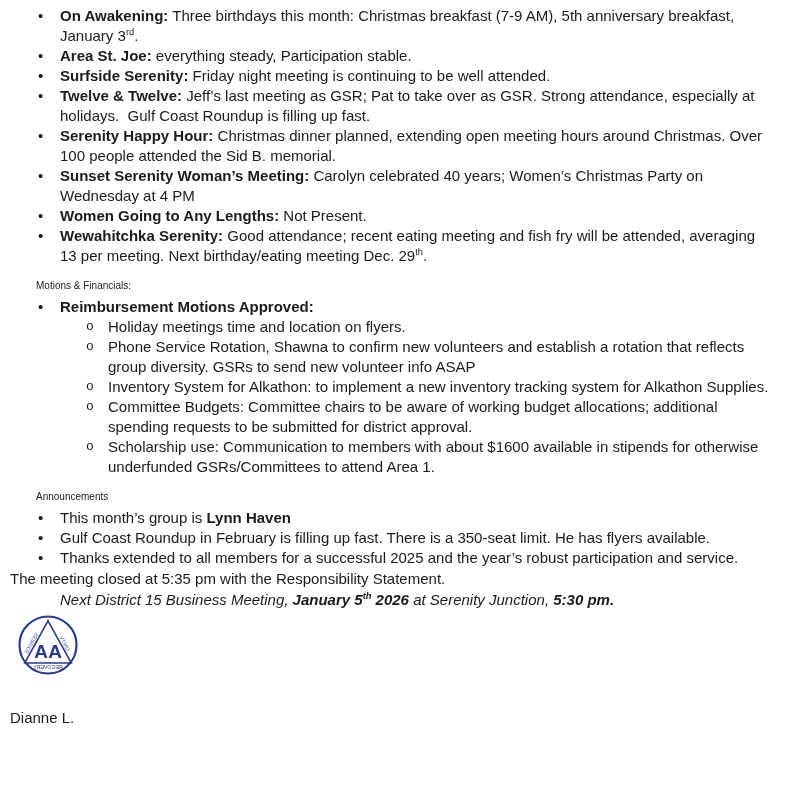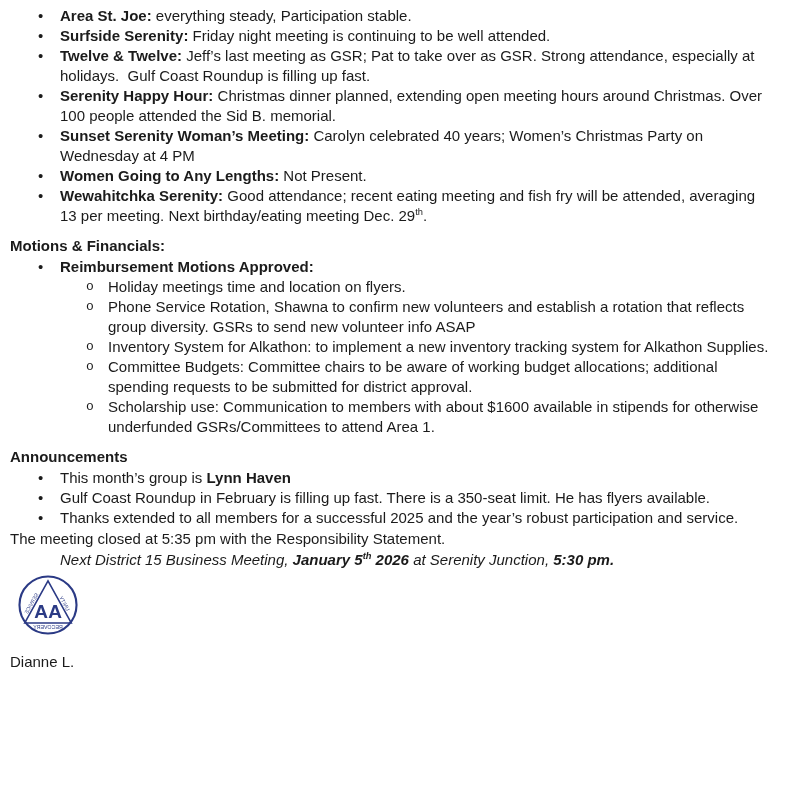--- a/index.html
+++ b/index.html
@@ -10,34 +10,35 @@
     font-size:15px; line-height:20px; color:#1b1b1b;
     padding:6px 28px 0 10px;
   }
   .b1 { position:relative; padding-left:50px; }
   .b1::before { content:"\2022"; position:absolute; left:28px; top:0; }
   .b2 { position:relative; padding-left:98px; }
   .b2::before {
     content:"o"; position:absolute; left:76px; top:0;
     font-family:"Liberation Mono", monospace; font-size:13px;
   }
-  .heading { font-weight:700; font-size:15px; margin-top:10px; }
+  .heading { font-weight:400; font-size:10px; margin-top:10px;margin-left:26px; }
   .mt { margin-top:1px; }
   .indent { padding-left:50px;font-style:italic; }
   sup { font-size:62%; vertical-align:super; line-height:0; }
   b, .seg-b { font-weight:700; }
   .logo-wrap { margin-top:4px; margin-left:7px; width:62px; height:62px; }
-  .signature { margin-top:16px; }
+  .signature { margin-top:32px; }
 </style>
 </head>
 <body>
 
 <div class="page">
 
   <div>
+    <div class="b1"><span class="seg-b">On Awakening:</span><span> Three birthdays this month: Christmas breakfast (7-9 AM), 5th anniversary breakfast, January 3</span><sup>rd</sup><span>.</span></div>
     <div class="b1"><span class="seg-b">Area St. Joe:</span><span> everything steady, Participation stable.</span></div>
     <div class="b1"><span class="seg-b">Surfside Serenity:</span><span> Friday night meeting is continuing to be well attended.</span></div>
     <div class="b1"><span class="seg-b">Twelve &amp; Twelve:</span><span> Jeff’s last meeting as GSR; Pat to take over as GSR. Strong attendance, especially at holidays.&nbsp; Gulf Coast Roundup is filling up fast.</span></div>
     <div class="b1"><span class="seg-b">Serenity Happy Hour:</span><span> Christmas dinner planned, extending open meeting hours around Christmas. Over 100 people attended the Sid B. memorial.</span></div>
     <div class="b1"><span class="seg-b">Sunset Serenity Woman’s Meeting:</span><span> Carolyn celebrated 40 years; Women’s Christmas Party on Wednesday at 4 PM</span></div>
     <div class="b1"><span class="seg-b">Women Going to Any Lengths:</span><span> Not Present.</span></div>
     <div class="b1"><span class="seg-b">Wewahitchka Serenity:</span><span> Good attendance; recent eating meeting and fish fry will be attended, averaging 13 per meeting. Next birthday/eating meeting Dec. 29</span><sup>th</sup><span>.</span></div>
   </div>
 
   <div class="heading">Motions &amp; Financials:</div>

